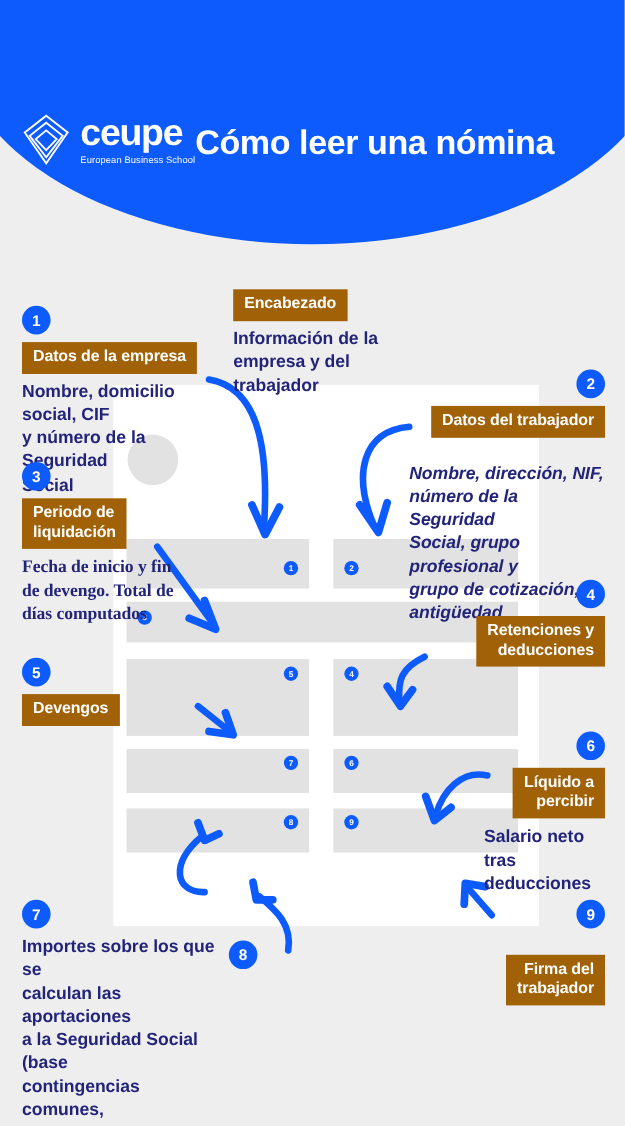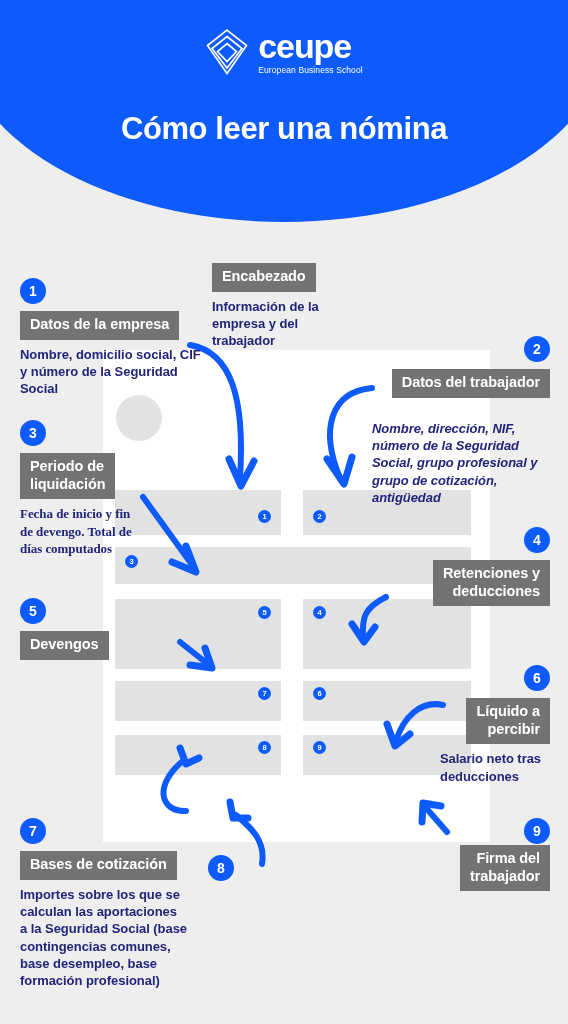--- a/index.html
+++ b/index.html
@@ -31,22 +31,23 @@
     border-radius: 0 0 50% 50% / 0 0 46% 46%;
   }
 
   #header-content {
     position: absolute;
     left: 0;
     top: 0;
     width: 568px;
     height: 225px;
     display: flex;
-    flex-direction: column;
+    flex-direction: row;
     align-items: center;
+    padding-left: 20px;
   }
 
   
   #logo-lockup {
     margin-top: 28px;
     display: flex;
     align-items: center;
     gap: 9px;
   }
   #logo-mark { width: 44px; height: 48px; flex: none; }
@@ -127,33 +128,33 @@
     font-size: 14px;
     font-weight: 700;
     display: flex;
     align-items: center;
     justify-content: center;
     line-height: 1;
   }
 
   .chip {
     display: inline-block;
-    background: #737373;
+    background: #a16207;
     color: #ffffff;
     font-size: 14.5px;
     font-weight: 700;
     line-height: 1.22;
     padding: 5px 10px 6px 10px;
     letter-spacing: -0.1px;
     white-space: pre-line;
   }
 
   .desc {
     color: #22247a;
-    font-size: 13px;
+    font-size: 16px;
     font-weight: 700;
     line-height: 1.33;
     letter-spacing: -0.05px;
     white-space: pre-line;
   }
 
   .callout.align-right { text-align: right; }
   .callout.align-right .badge { margin-left: auto; }
   .callout.align-right .desc { text-align: left; }
 
@@ -306,32 +307,31 @@
   <div class="callout align-right" style="left:440px; top:665px; width:110px;">
     <div class="badge">6</div>
     <span class="chip" style="margin-top:7px;">Líquido a
 percibir</span>
     <div class="desc" style="margin-top:6px;">Salario neto tras
 deducciones</div>
   </div>
 
   <div class="callout" style="left:20px; top:818px; width:180px;">
     <div class="badge">7</div>
-    <span class="chip" style="margin-top:7px;">Bases de cotización</span>
     <div class="desc" style="margin-top:6px;">Importes sobre los que se
 calculan las aportaciones
 a la Seguridad Social (base
 contingencias comunes,
 base desempleo, base
 formación profesional)</div>
   </div>
 
   <div class="callout" style="left:208px; top:855px; width:140px;">
     <div class="badge">8</div>
   </div>
 
   <div class="callout align-right" style="left:420px; top:818px; width:130px;">
     <div class="badge">9</div>
-    <span class="chip" style="margin-top:1px;">Firma del
+    <span class="chip" style="margin-top:24px;">Firma del
 trabajador</span>
   </div>
 
 </div>
 
 </body></html>

